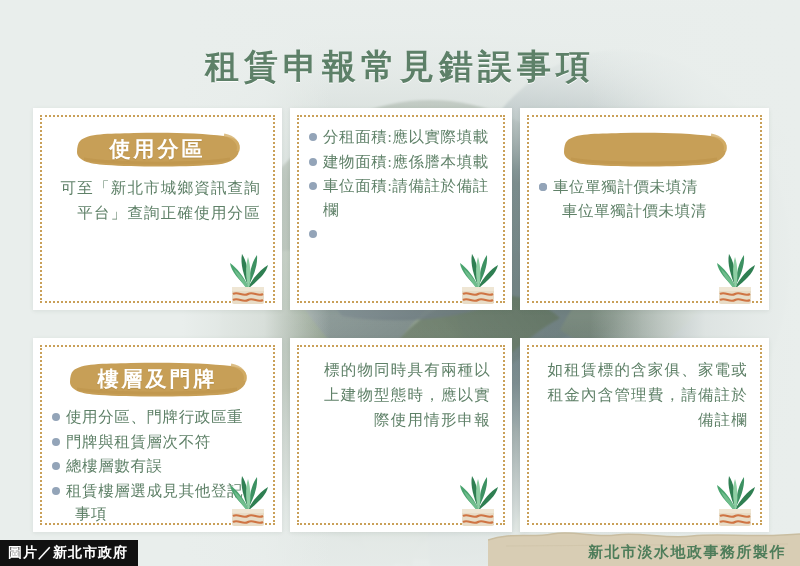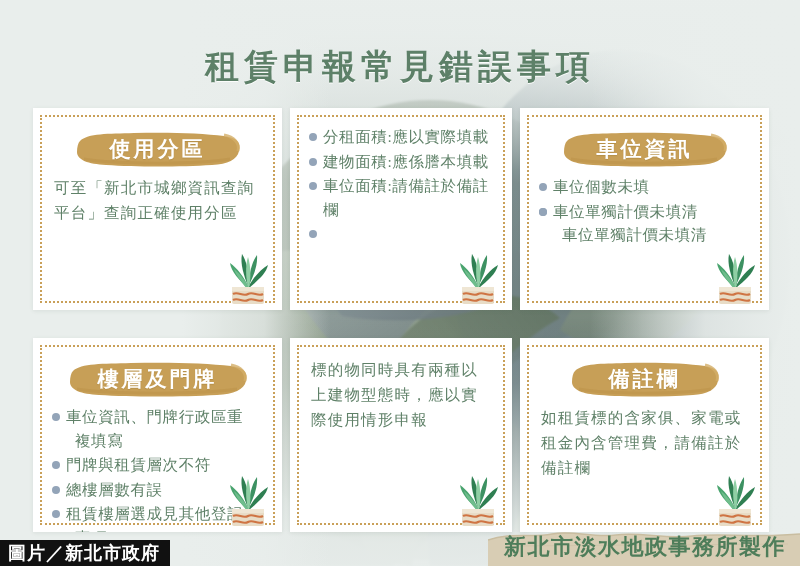--- a/index.html
+++ b/index.html
@@ -128,21 +128,21 @@
 
   
   .body-text {
     font-family: "Liberation Serif", "DejaVu Serif", serif;
     color: #5f8168;
     font-size: 15.5px;
     line-height: 1.62;
     letter-spacing: 1.2px;
     margin: 4px 2px 0 2px;
   }
-  .body-text p { margin: 0; }
+  .body-text p { margin: 0; text-align: right; }
 
   .bullets {
     list-style: none;
     margin: 2px 0 0 0;
     padding: 0;
   }
   .bullets li {
     position: relative;
     padding-left: 14px;
     margin-bottom: 1px;
@@ -181,41 +181,41 @@
     position: absolute;
     left: 0;
     bottom: 0;
     height: 26px;
     background: #111111;
     color: #ffffff;
     display: flex;
     align-items: center;
     padding: 0 10px 0 8px;
     font-family: "Liberation Sans", "DejaVu Sans", sans-serif;
-    font-size: 18px;
+    font-size: 14px;
     font-weight: 700;
     letter-spacing: 1px;
     z-index: 9;
   }
 
   .credit-right-band {
     position: absolute;
     right: 0;
     bottom: 0;
     width: 312px;
     height: 38px;
     z-index: 7;
   }
   .credit-right-band svg { display: block; }
   .credit-right-text {
     position: absolute;
     right: 14px;
     bottom: 4px;
     font-family: "Liberation Sans", "DejaVu Sans", sans-serif;
-    font-size: 22px;
+    font-size: 15px;
     font-weight: 700;
     letter-spacing: 1.5px;
     color: #4e7d5a;
     z-index: 8;
   }
 </style>
 </head>
 <body>
 
 <div id="poster">
@@ -338,27 +338,22 @@
     <div class="card">
       <div class="card-inner">
         <div class="banner-wrap">
           <span class="banner-brush">
             <svg width="168" height="40" viewBox="0 0 168 40" xmlns="http://www.w3.org/2000/svg" aria-hidden="true">
               <path d="M6 12 C14 4 34 5 60 4 C92 3 128 4 150 7 C164 9 167 14 165 22 C163 31 154 35 138 36 C106 38 62 38 32 36 C14 35 3 31 3 23 C3 18 4 14 6 12 Z" fill="#c79f57"></path>
               <path d="M10 30 C40 35 120 36 156 30" stroke="#bb9149" stroke-width="3" fill="none" opacity="0.55"></path>
               <path d="M150 6 C160 8 166 14 164 22" stroke="#d3ae68" stroke-width="3" fill="none" opacity="0.8"></path>
             </svg>
           </span>
-          <span class="banner-text">車位資訊</span>
         </div>
         <ul class="bullets">
-          <li>
-            <span class="dot"></span>
-            <span>車位個數未填</span>
-          </li>
           <li>
             <span class="dot"></span>
           </li>
           <li>
             <span class="dot"></span>
             <span>車位單獨計價未填清</span>
             <span class="cont">車位單獨計價未填清</span>
           </li>
         </ul>
       </div>
@@ -386,22 +381,21 @@
               <path d="M6 12 C14 4 36 5 64 4 C100 3 140 4 164 7 C178 9 181 14 179 22 C177 31 167 35 150 36 C114 38 64 38 32 36 C14 35 3 31 3 23 C3 18 4 14 6 12 Z" fill="#c79f57"></path>
               <path d="M10 30 C42 35 130 36 170 30" stroke="#bb9149" stroke-width="3" fill="none" opacity="0.55"></path>
               <path d="M164 6 C174 8 180 14 178 22" stroke="#d3ae68" stroke-width="3" fill="none" opacity="0.8"></path>
             </svg>
           </span>
           <span class="banner-text">樓層及門牌</span>
         </div>
         <ul class="bullets">
           <li>
             <span class="dot"></span>
-            <span>車位資訊、門牌行政區重</span>
-            <span class="cont">複填寫</span>
+            <span>使用分區、門牌行政區重</span>
           </li>
           <li>
             <span class="dot"></span>
             <span>門牌與租賃層次不符</span>
           </li>
           <li>
             <span class="dot"></span>
             <span>總樓層數有誤</span>
           </li>
           <li>
@@ -444,30 +438,20 @@
           <rect x="12" y="41" width="32" height="17" rx="2" fill="#e8dcc6"></rect>
           <path d="M12 41 h32 v4 h-32 Z" fill="#efe6d4"></path>
           <path d="M13 48 C18 45 23 51 28 48 C33 45 38 51 43 48" stroke="#cf7443" stroke-width="2.2" fill="none"></path>
           <path d="M13 54 C18 51 23 57 28 54 C33 51 38 57 43 54" stroke="#cf7443" stroke-width="2.2" fill="none"></path>
         </svg>
       </span>
     </div>
 
     <div class="card">
       <div class="card-inner">
-        <div class="banner-wrap">
-          <span class="banner-brush">
-            <svg width="152" height="40" viewBox="0 0 152 40" xmlns="http://www.w3.org/2000/svg" aria-hidden="true">
-              <path d="M6 12 C14 4 32 5 56 4 C86 3 116 4 136 7 C148 9 151 14 149 22 C147 31 138 35 124 36 C94 38 56 38 30 36 C14 35 3 31 3 23 C3 18 4 14 6 12 Z" fill="#c79f57"></path>
-              <path d="M10 30 C38 35 108 36 142 30" stroke="#bb9149" stroke-width="3" fill="none" opacity="0.55"></path>
-              <path d="M136 6 C145 8 150 14 148 22" stroke="#d3ae68" stroke-width="3" fill="none" opacity="0.8"></path>
-            </svg>
-          </span>
-          <span class="banner-text">備註欄</span>
-        </div>
         <div class="body-text">
           <p>如租賃標的含家俱、家電或租金內含管理費，請備註於備註欄</p>
         </div>
       </div>
       <span class="plant">
         <svg width="56" height="60" viewBox="0 0 56 60" xmlns="http://www.w3.org/2000/svg" aria-hidden="true">
           <path d="M28 40 C24 30 20 18 22 8 C26 14 29 26 30 38 Z" fill="#2f7f52"></path>
           <path d="M28 41 C33 31 38 20 37 9 C32 16 29 27 29 39 Z" fill="#3d9162"></path>
           <path d="M27 42 C20 34 11 26 10 17 C17 22 24 31 28 40 Z" fill="#4aa46f"></path>
           <path d="M29 42 C37 35 46 28 48 19 C41 23 33 32 29 40 Z" fill="#2f7f52"></path>

